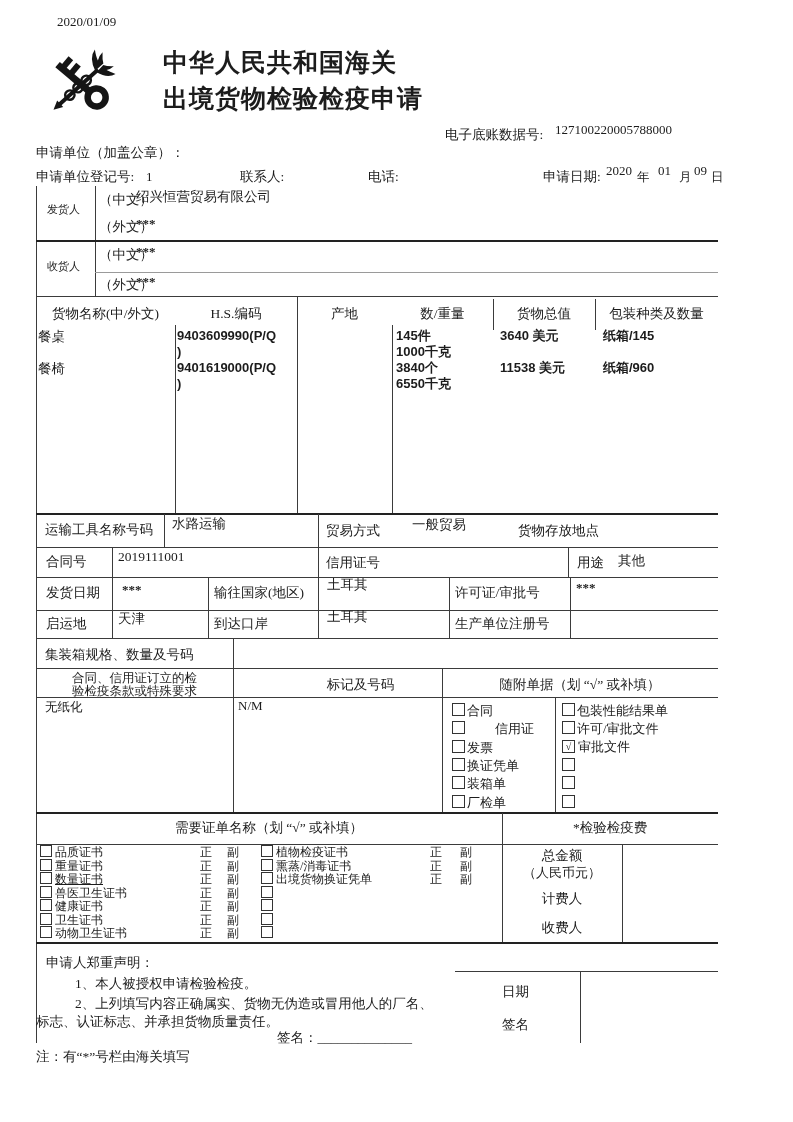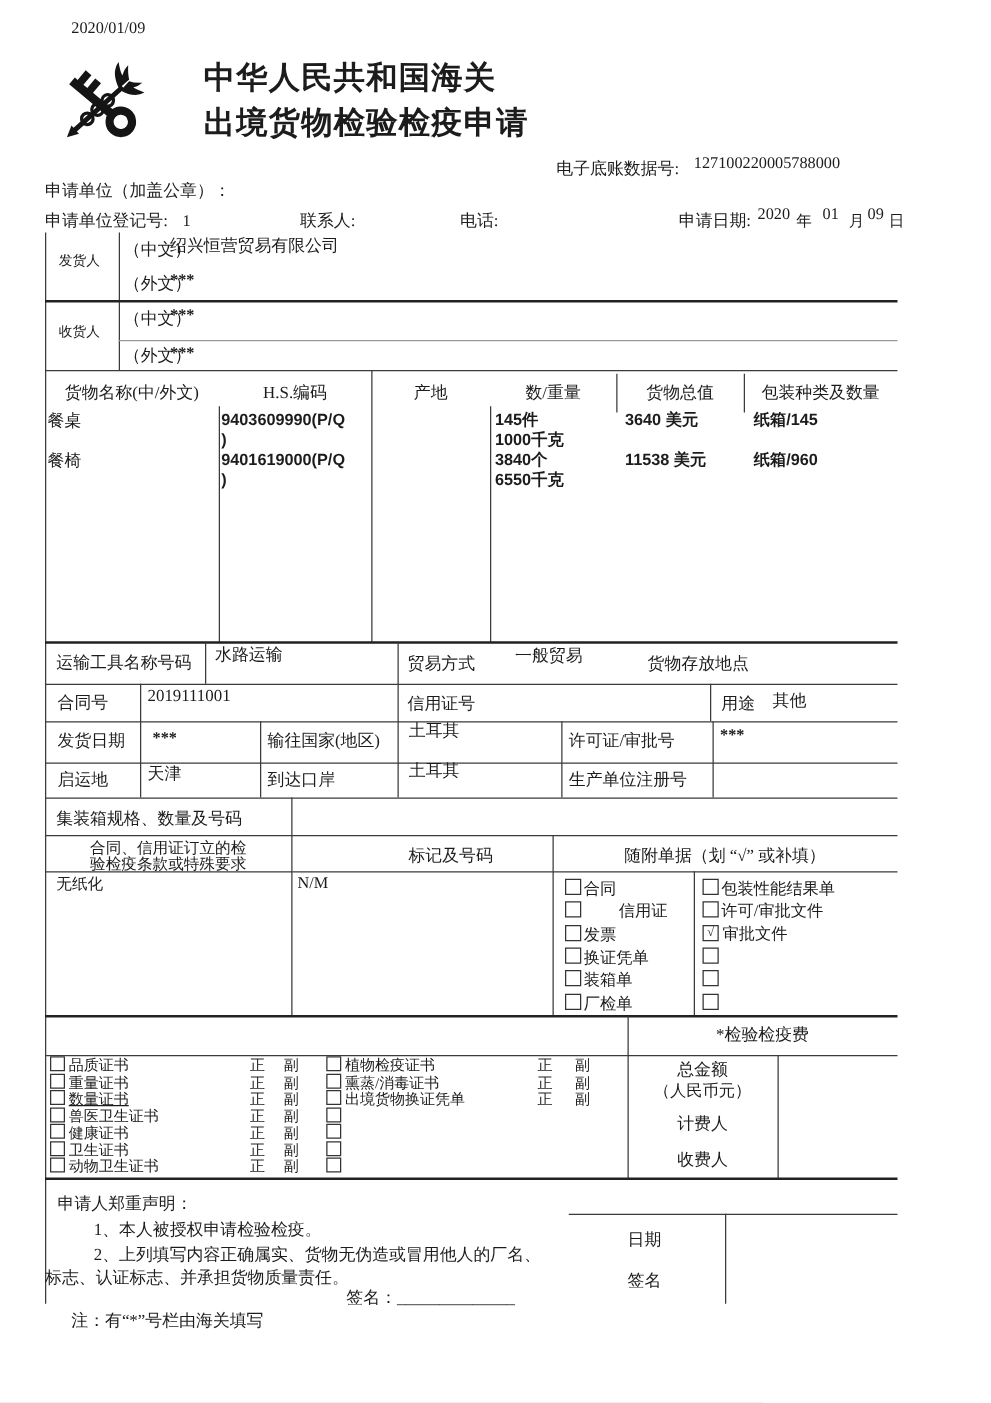--- a/index.html
+++ b/index.html
@@ -193,20 +193,21 @@
   <span class="cb" style="left:562px;top:740px;">
       <span>√</span>
     </span>
   <span class="t" style="left:578px;top:739px;">审批文件</span>
   <span class="cb" style="left:562px;top:758px;"></span>
   <span class="cb" style="left:562px;top:776px;"></span>
   <span class="cb" style="left:562px;top:795px;"></span>
 
   <div class="hl2" style="left:36px;top:812px;width:682px;"></div>
 
+  <span class="t fs135 c" style="left:36px;top:820px;width:466px;">需要证单名称（划 “√” 或补填）</span>
   <span class="t fs135 c" style="left:502px;top:820px;width:216px;">*检验检疫费</span>
   <div class="vl" style="left:502px;top:813px;height:130px;"></div>
   <div class="hl" style="left:36px;top:844px;width:682px;"></div>
   <div class="vl" style="left:622px;top:844px;height:99px;"></div>
 
   <span class="cb cbs" style="left:40px;top:845px;"></span>
   <span class="t fs12" style="left:55px;top:845px;">品质证书</span>
   <span class="t fs12" style="left:200px;top:845px;">正</span>
   <span class="t fs12" style="left:227px;top:845px;">副</span>
 
@@ -271,15 +272,15 @@
   <span class="t fs135" style="left:75px;top:976px;">1、本人被授权申请检验检疫。</span>
   <span class="t fs135" style="left:75px;top:996px;">2、上列填写内容正确属实、货物无伪造或冒用他人的厂名、</span>
   <span class="t fs135" style="left:36px;top:1014px;">标志、认证标志、并承担货物质量责任。</span>
   <span class="t fs135" style="left:277px;top:1030px;">签名：______________</span>
 
   <div class="hl" style="left:455px;top:971px;width:263px;"></div>
   <div class="vl" style="left:580px;top:971px;height:72px;"></div>
   <span class="t fs135" style="left:502px;top:984px;">日期</span>
   <span class="t fs135" style="left:502px;top:1017px;">签名</span>
 
-  <span class="t fs135" style="left:36px;top:1049px;margin-left:21px;">注：有“*”号栏由海关填写</span>
+  <span class="t fs135" style="left:36px;top:1049px;">注：有“*”号栏由海关填写</span>
 
 </div>
 
 </body></html>

